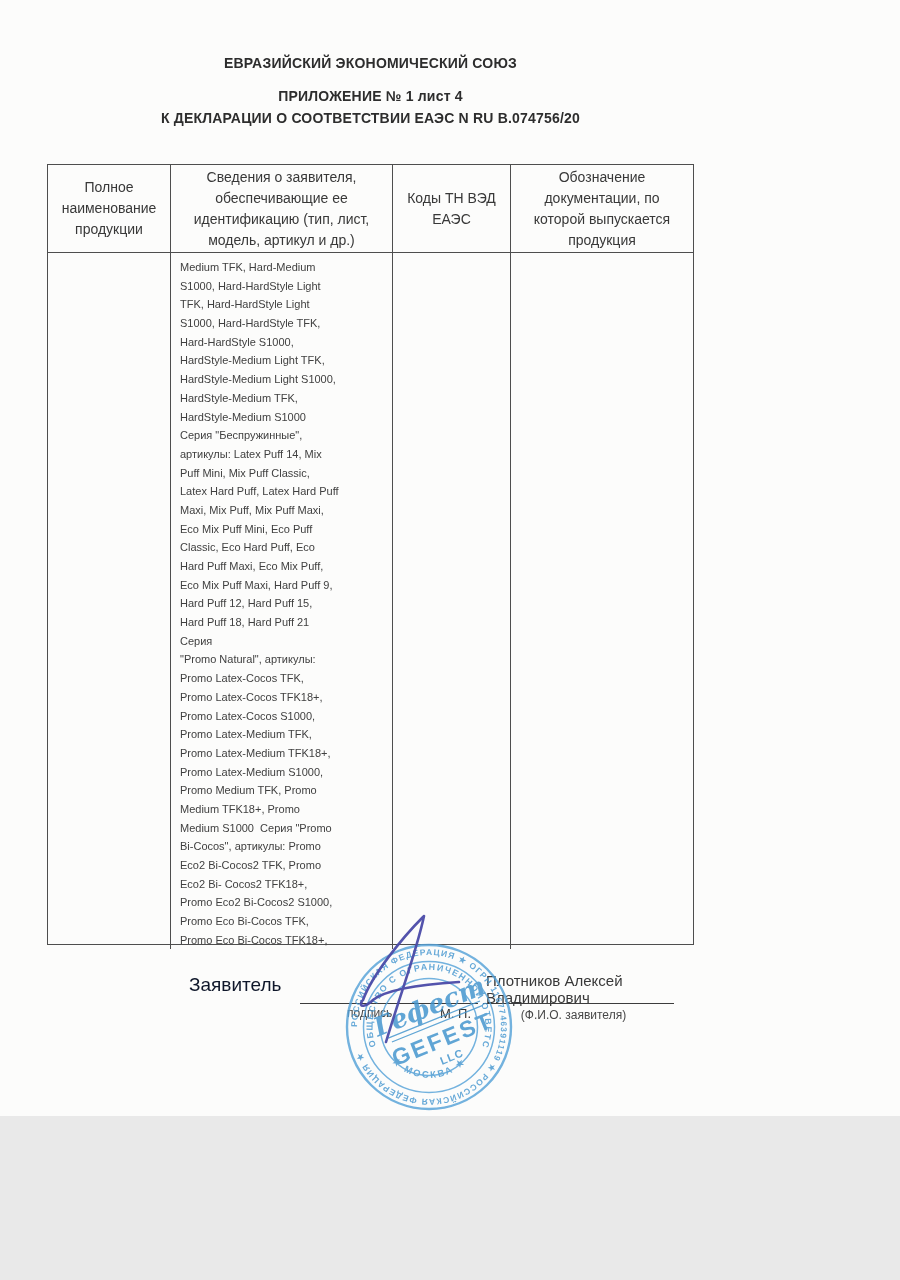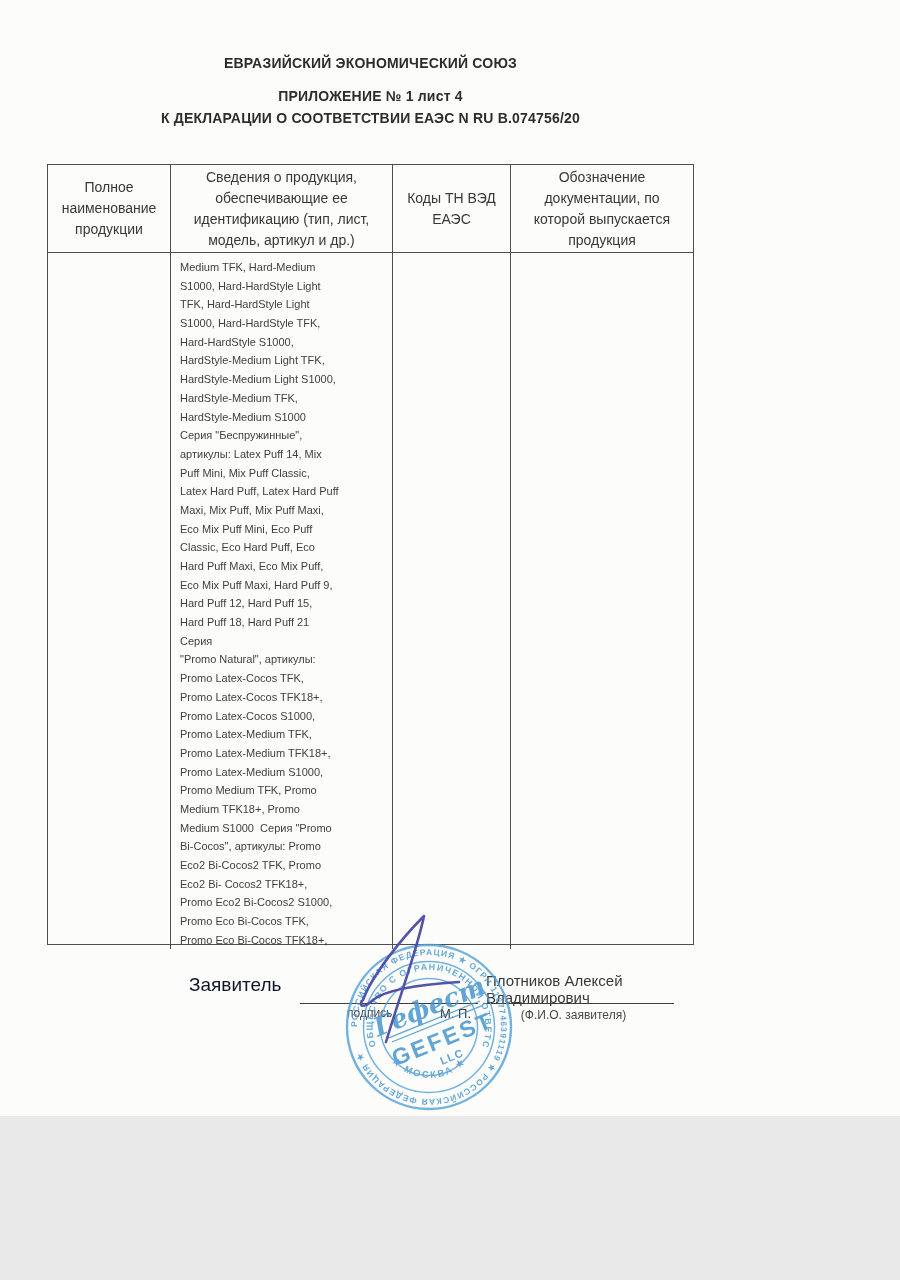--- a/index.html
+++ b/index.html
@@ -58,21 +58,21 @@
     <div class="t t3">К ДЕКЛАРАЦИИ О СООТВЕТСТВИИ ЕАЭС N RU В.074756/20</div>
   </div>
 
   <div class="tbl">
     <div class="cell hcell">
         <div class="line">Полное</div>
         <div class="line">наименование</div>
         <div class="line">продукции</div>
       </div>
     <div class="cell hcell">
-        <div class="line">Сведения о продукция,</div>
+        <div class="line">Сведения о заявителя,</div>
         <div class="line">обеспечивающие ее</div>
         <div class="line">идентификацию (тип, лист,</div>
         <div class="line">модель, артикул и др.)</div>
       </div>
     <div class="cell hcell">
         <div class="line">Коды ТН ВЭД</div>
         <div class="line">ЕАЭС</div>
       </div>
     <div class="cell hcell last">
         <div class="line">Обозначение</div>

